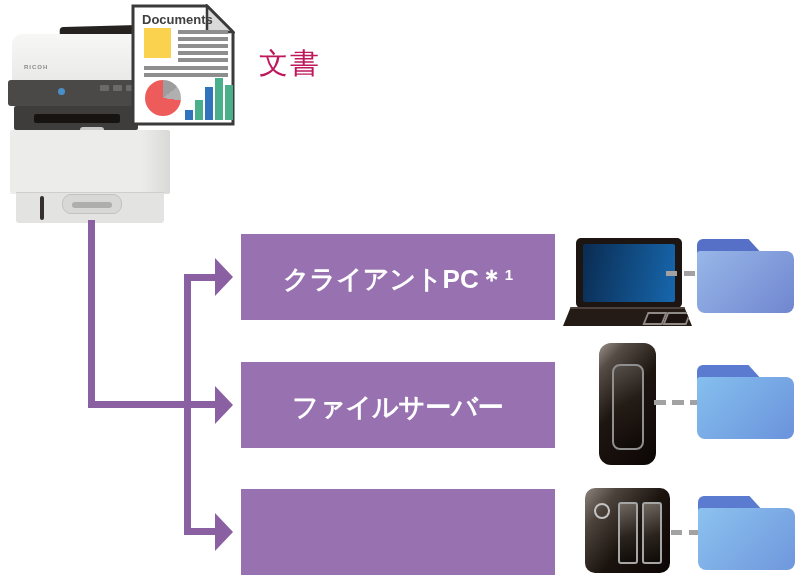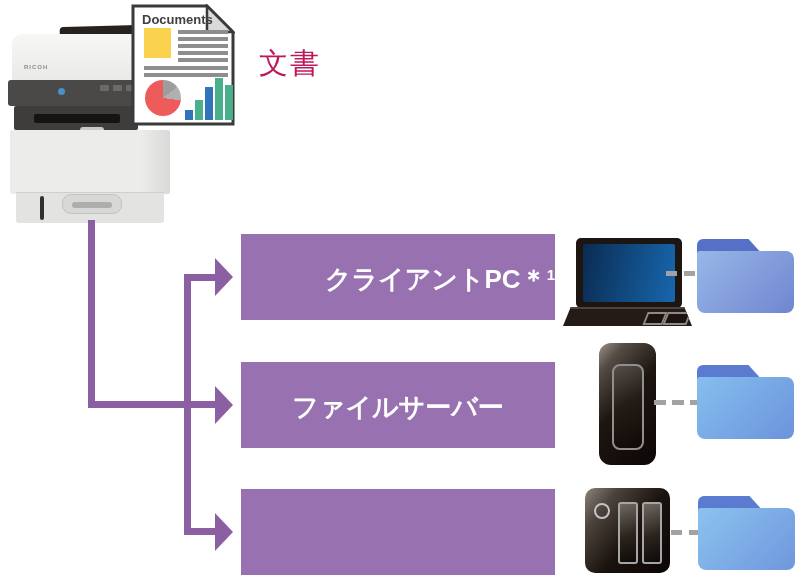--- a/index.html
+++ b/index.html
@@ -137,21 +137,21 @@
 
   <div class="pline" style="left:88px;top:220px;width:7px;height:188px;"></div>
   <div class="pline" style="left:88px;top:401px;width:127px;height:7px;"></div>
   <div class="pline" style="left:184px;top:274px;width:7px;height:261px;"></div>
   <div class="pline" style="left:184px;top:274px;width:31px;height:7px;"></div>
   <div class="pline" style="left:184px;top:528px;width:31px;height:7px;"></div>
   <div class="arrowhead" style="left:215px;top:258px;"></div>
   <div class="arrowhead" style="left:215px;top:386px;"></div>
   <div class="arrowhead" style="left:215px;top:513px;"></div>
 
-  <div class="destbox" style="top:234px;align-items:flex-end;">
+  <div class="destbox" style="top:234px;">
     <div><span>クライアントPC＊</span><span class="sup">1</span></div>
   </div>
   <div class="destbox" style="top:362px;">
     <div><span>ファイルサーバー</span><span class="sup"></span></div>
   </div>
   <div class="destbox" style="top:489px;">
   </div>
 
   <div class="abs monitor">
     <div class="screen"></div>

